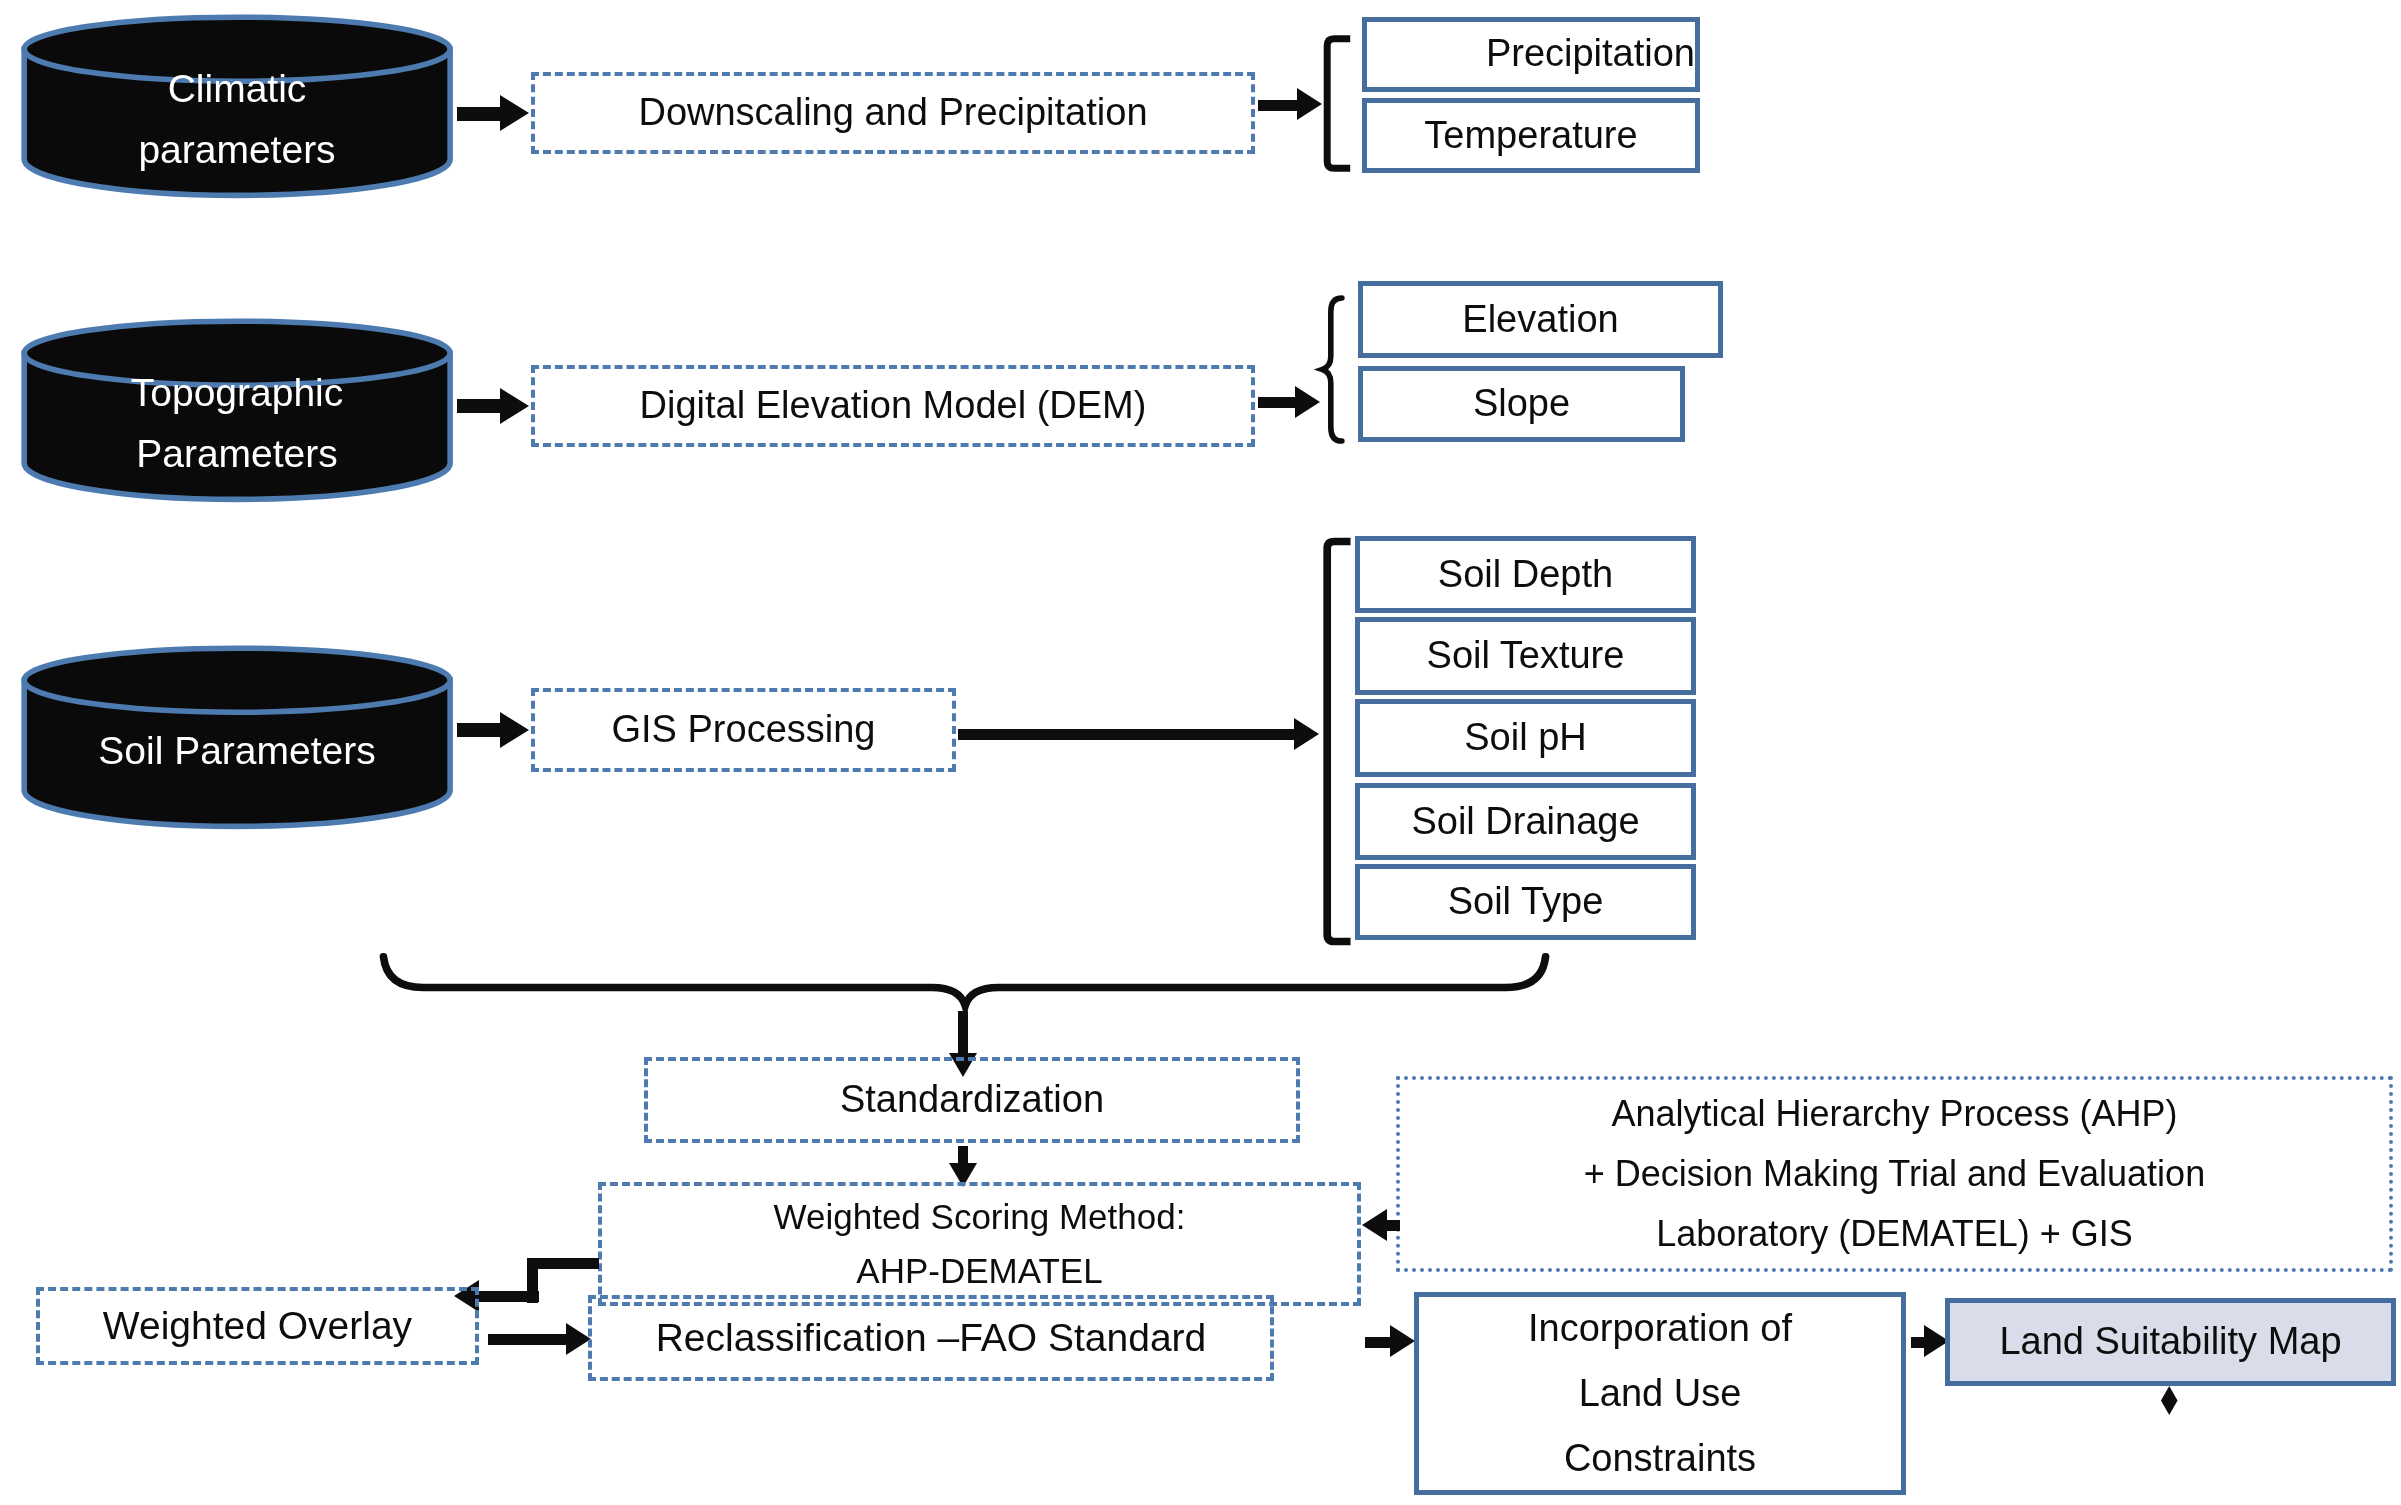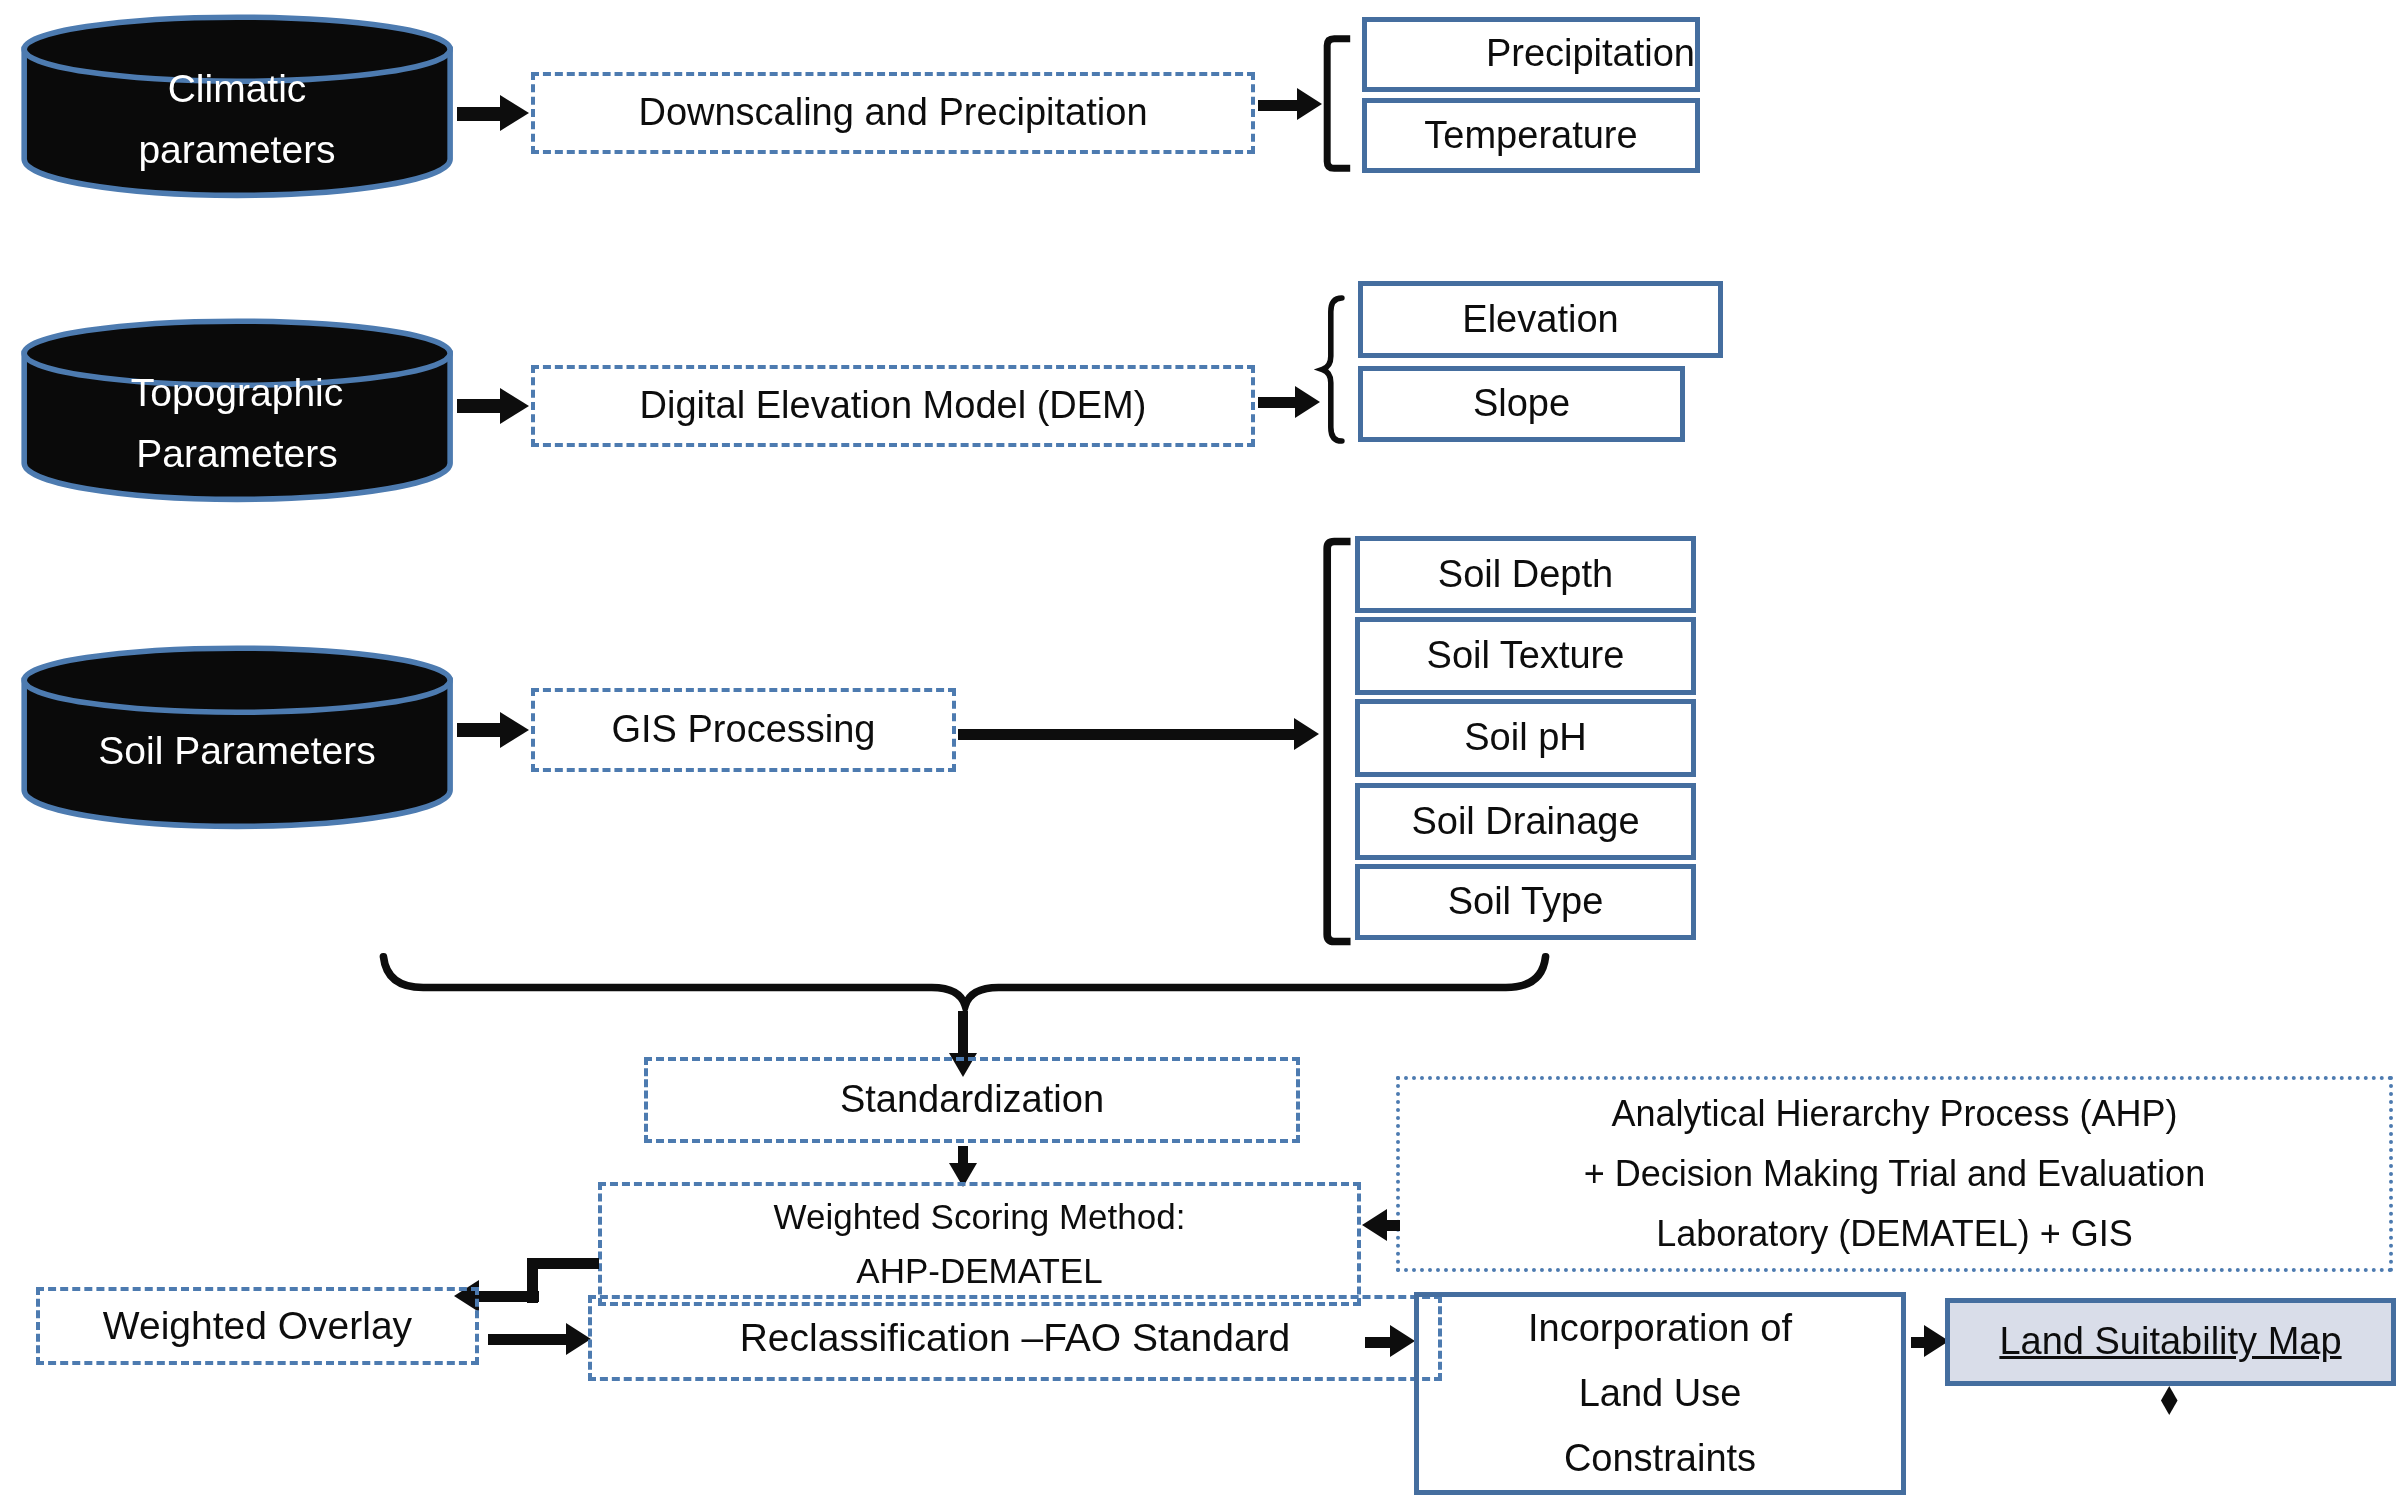--- a/index.html
+++ b/index.html
@@ -3,21 +3,21 @@
 <meta charset="utf-8">
 <style>
   html,body{margin:0;padding:0;background:#ffffff;}
   .canvas{position:relative;width:2401px;height:1505px;background:#ffffff;overflow:hidden;
           font-family:"Liberation Sans", sans-serif;color:#0d0d0d;}
   .node{position:absolute;box-sizing:border-box;display:flex;flex-direction:column;
         justify-content:center;align-items:center;text-align:center;font-size:38px;line-height:1.25;background:transparent;}
   .dashed{border:4.9px dashed #4d7bb0;}
   .solid{border:5.6px solid #456e9f;}
   .dotted{border:4.9px dotted #4d7bb0;}
-  .fillbox{background:#d9dde9;text-decoration:underline;}
+  .fillbox{background:#d9dde9;}
   .fv-border{border:6.3px dashed #4d7bb0;}
   .cyl{position:absolute;}
   .cyl svg{position:absolute;left:0;top:0;}
   .cyl-label{position:absolute;left:0;top:0;right:0;bottom:0;display:flex;flex-direction:column;
              justify-content:center;align-items:center;padding-top:24px;color:#ffffff;
              font-size:39px;line-height:61px;text-align:center;}
   .shaft{position:absolute;background:#0d0d0d;}
   .head{position:absolute;width:0;height:0;}
   .hr{border-top:16.7px solid transparent;border-bottom:16.7px solid transparent;border-left:25px solid #0d0d0d;}
   .hl{border-top:16.7px solid transparent;border-bottom:16.7px solid transparent;border-right:25px solid #0d0d0d;}
@@ -194,21 +194,21 @@
 
   <div class="node dashed" style="left:36px;top:1287px;width:443px;height:78px;">
     <div class="big-line">Weighted Overlay</div>
   </div>
 
   <div>
     <div class="shaft" style="left:488px;top:1334px;width:78px;height:11px;"></div>
     <div class="head hr" style="left:566px;top:1323px;"></div>
   </div>
 
-  <div class="node dashed" style="left:588px;top:1295px;width:854px;height:86px;">
+  <div class="node dashed" style="left:588px;top:1295px;width:686px;height:86px;">
     <div class="big-line">Reclassification –FAO Standard</div>
   </div>
 
   <div>
     <div class="shaft" style="left:1365px;top:1337px;width:26.5px;height:11px;"></div>
     <div class="head hr" style="left:1390px;top:1325px;"></div>
   </div>
 
   <div class="node solid" style="left:1414px;top:1292px;width:492px;height:203px;">
     <div class="inc-line">Incorporation of</div>

